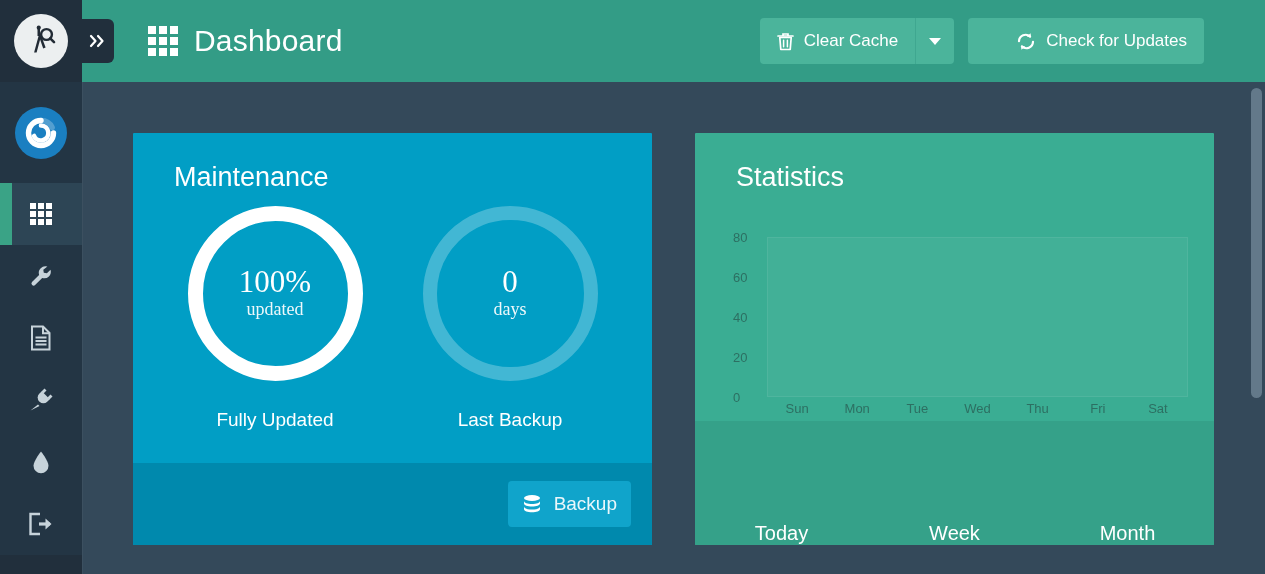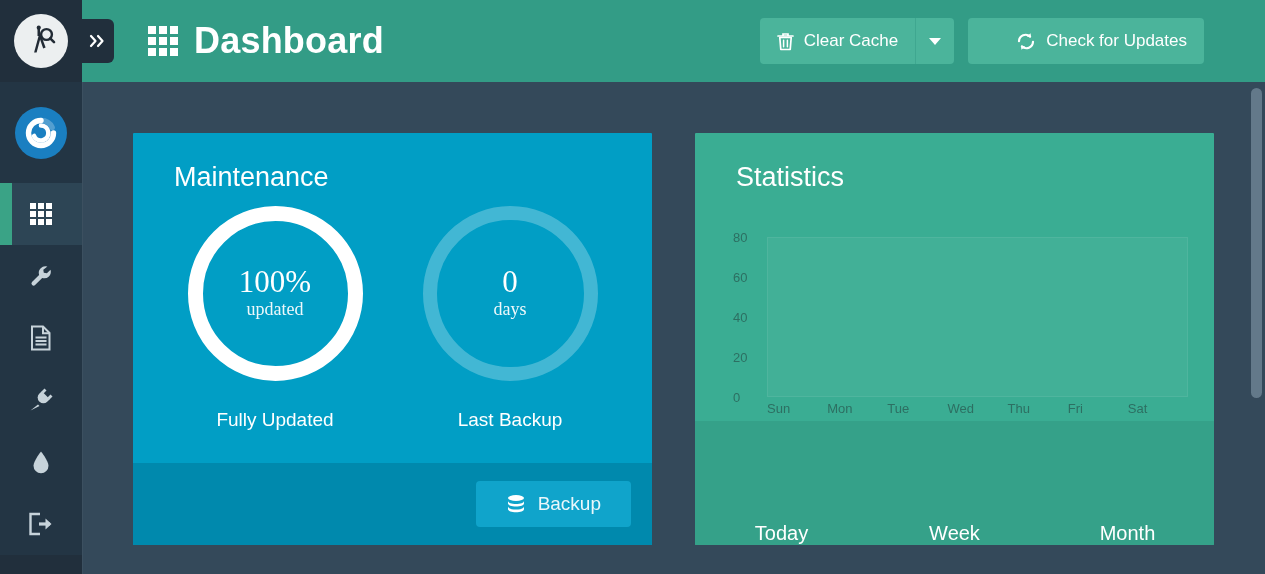--- a/index.html
+++ b/index.html
@@ -67,21 +67,21 @@
     display: flex; align-items: center; justify-content: center;
     cursor: pointer;
   }
   #page-title-wrap {
     position: absolute; left: 66px; top: 0; height: 82px;
     display: flex; align-items: center; gap: 16px;
   }
   .grid-icon { display: grid; grid-template-columns: repeat(3, 8px); gap: 3px; }
   .grid-icon i { display: block; width: 8px; height: 8px; background: #fff; }
   #page-title {
-    color: #ffffff; font-size: 36px; font-weight: 700; letter-spacing: 0.2px;
+    color: #ffffff; font-size: 30px; font-weight: 400; letter-spacing: 0.2px;
   }
 
   #header-actions {
     position: absolute; right: 61px; top: 0; height: 82px;
     display: flex; align-items: center; gap: 14px;
   }
   .btn-group { display: flex; align-items: stretch; padding-left: 12px; }
   .hbtn {
     background: #4bb49b;
     border: none;
@@ -147,21 +147,21 @@
     background: #0089ad;
   }
   #backup-btn {
     position: absolute; right: 21px; top: 18px;
     height: 46px;
     background: #10a4cb;
     border: none; border-radius: 4px;
     color: #eaf7fb; font-size: 19px;
     font-family: "Liberation Sans", sans-serif;
     display: flex; align-items: center; gap: 12px;
-    padding: 0 30px;
+    padding: 0 14px;
     cursor: pointer;
   }
 
   
   #card-statistics {
     left: 613px; top: 51px; width: 519px; height: 412px;
     background: #3aad93;
     overflow: hidden;
   }
   #chart-wrap { position: relative; height: 288px; }
@@ -181,21 +181,21 @@
     width: 421px; height: 160px;
     background: rgba(255,255,255,0.045);
     border: 1px solid rgba(255,255,255,0.07);
   }
   .x-axis {
     position: absolute; left: 34px; top: 164px;
     width: 421px; height: 24px;
     display: flex;
   }
   .x-tick {
-    flex: 1; text-align: left;
+    flex: 1; text-align: center;
     color: #2d6f62; font-size: 13px;
   }
   #statistics-footer {
     position: absolute; left: 0; bottom: 0;
     width: 519px; height: 124px;
     background: #35a189;
     display: flex; align-items: flex-end;
   }
   .stat-tab {
     flex: 1; text-align: center;

